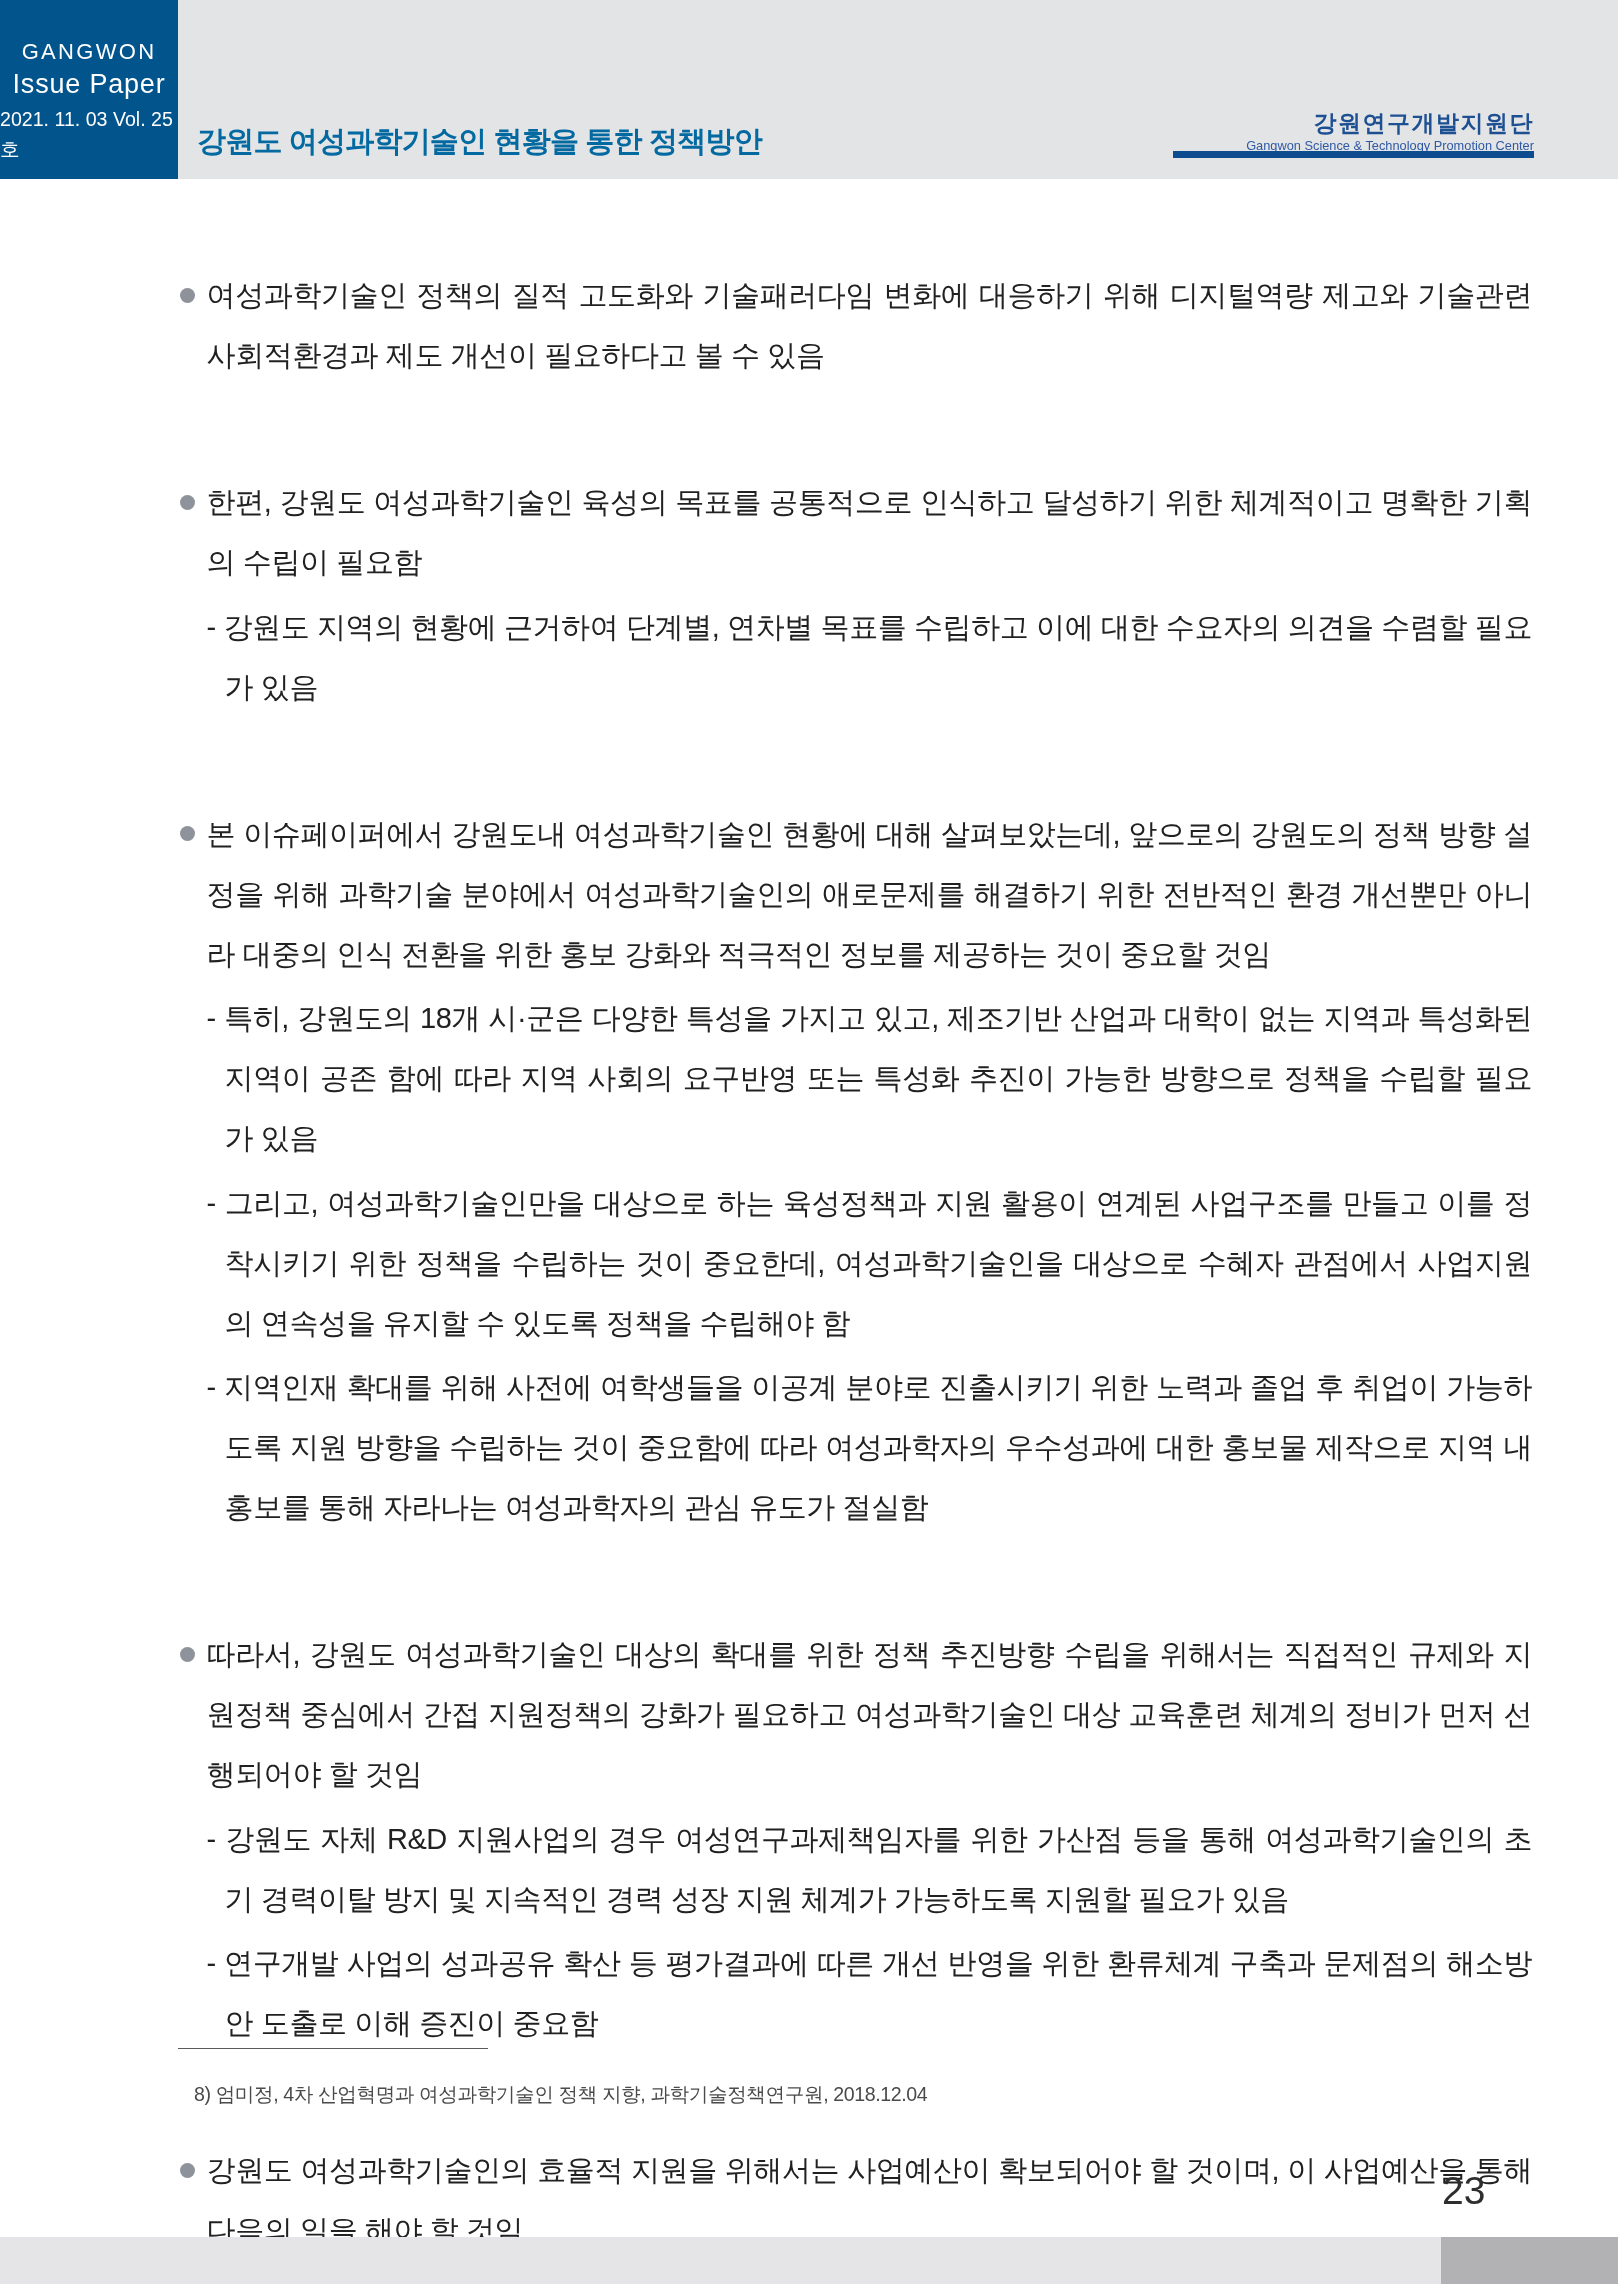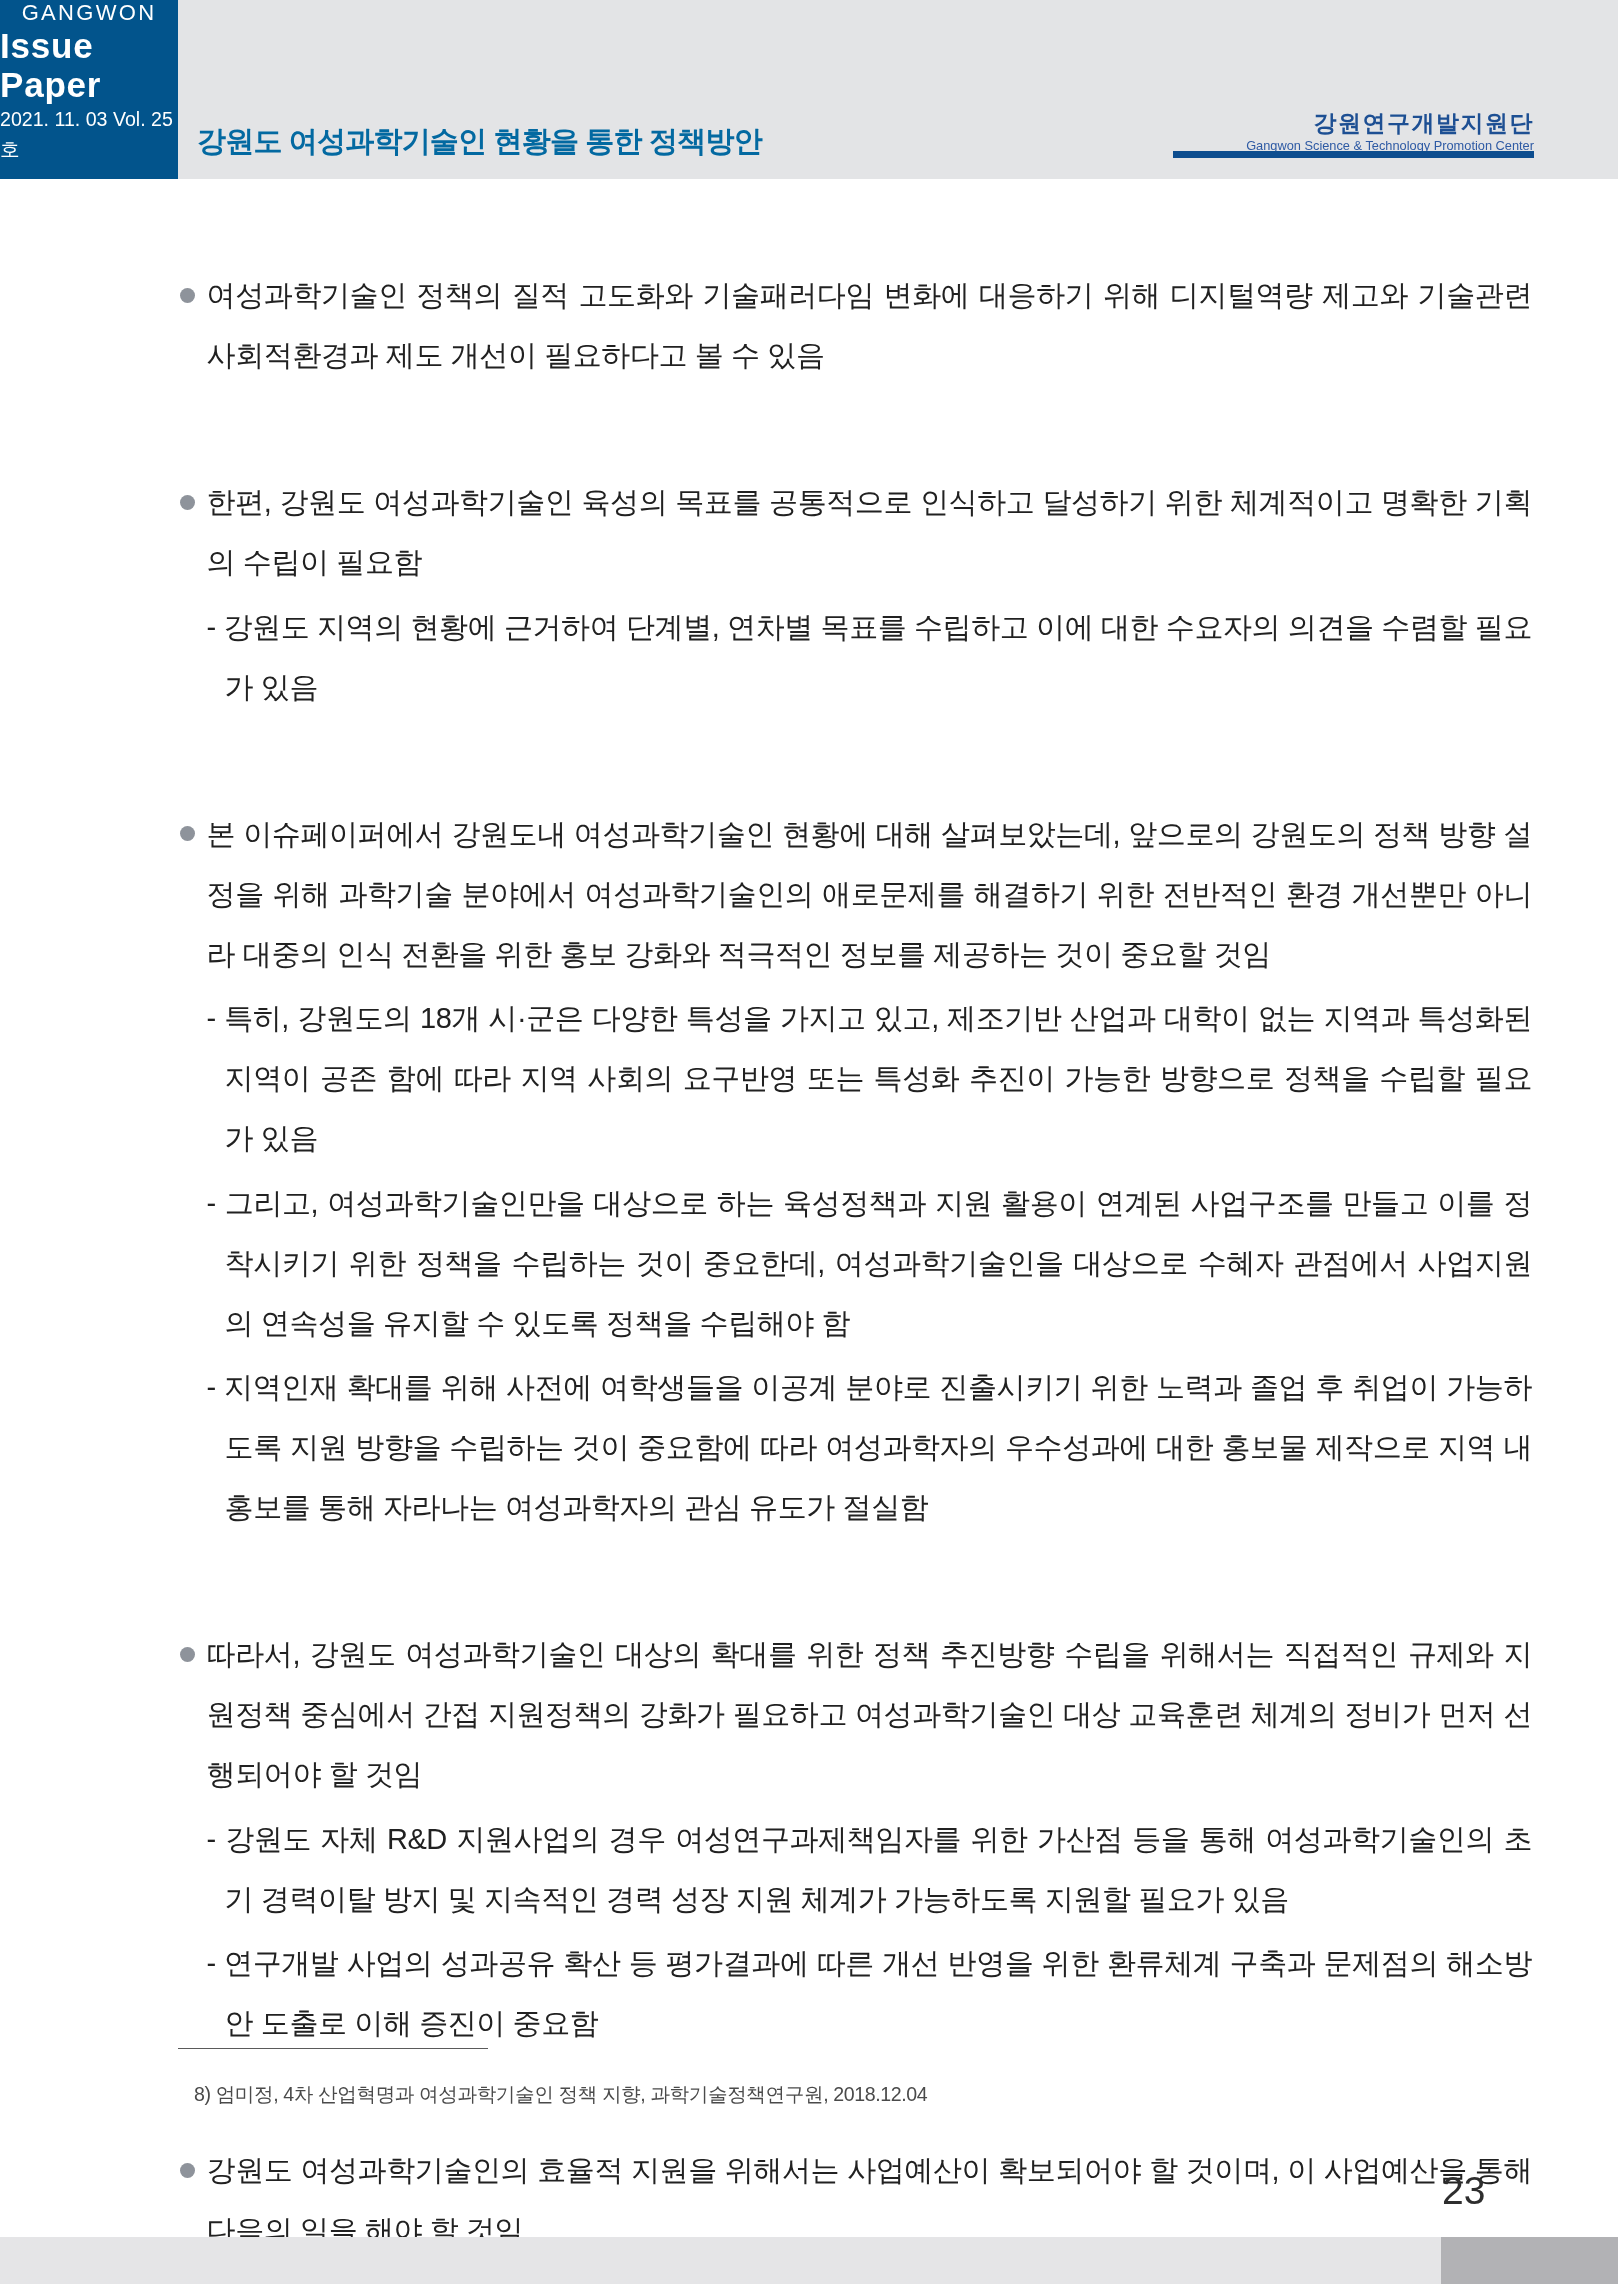--- a/index.html
+++ b/index.html
@@ -17,21 +17,21 @@
     position:absolute; top:0; left:0; width:1618px; height:179px;
     background:#e3e4e6;
   }
   .masthead{
     position:absolute; top:0; left:0; width:178px; height:179px;
     background:#02548c; color:#ffffff;
     display:flex; flex-direction:column; justify-content:flex-end; align-items:center;
     padding-bottom:15px; box-sizing:border-box;
   }
   .brand-top{font-size:22px; letter-spacing:2.3px; font-weight:400; line-height:25.6px;}
-  .brand-main{font-size:35px; font-weight:700; letter-spacing:0.8px; line-height:39px;}
+  .brand-main{font-size:27px; font-weight:400; letter-spacing:0.8px; line-height:39px;}
   .issue-info{font-size:19.6px; font-weight:400; line-height:30px;}
   .doc-title{
     position:absolute; left:197px; bottom:16.6px;
     font-size:29px; font-weight:700; color:#0369a1; letter-spacing:-0.8px;
   }
   .org-block{
     position:absolute; right:84px; bottom:24px; text-align:right;
   }
   .org-ko{font-size:23px; font-weight:700; color:#1d4f93; letter-spacing:1.5px; line-height:27px;}
   .org-en{font-size:12.8px; font-weight:400; color:#2e5aa4; line-height:18px;}

